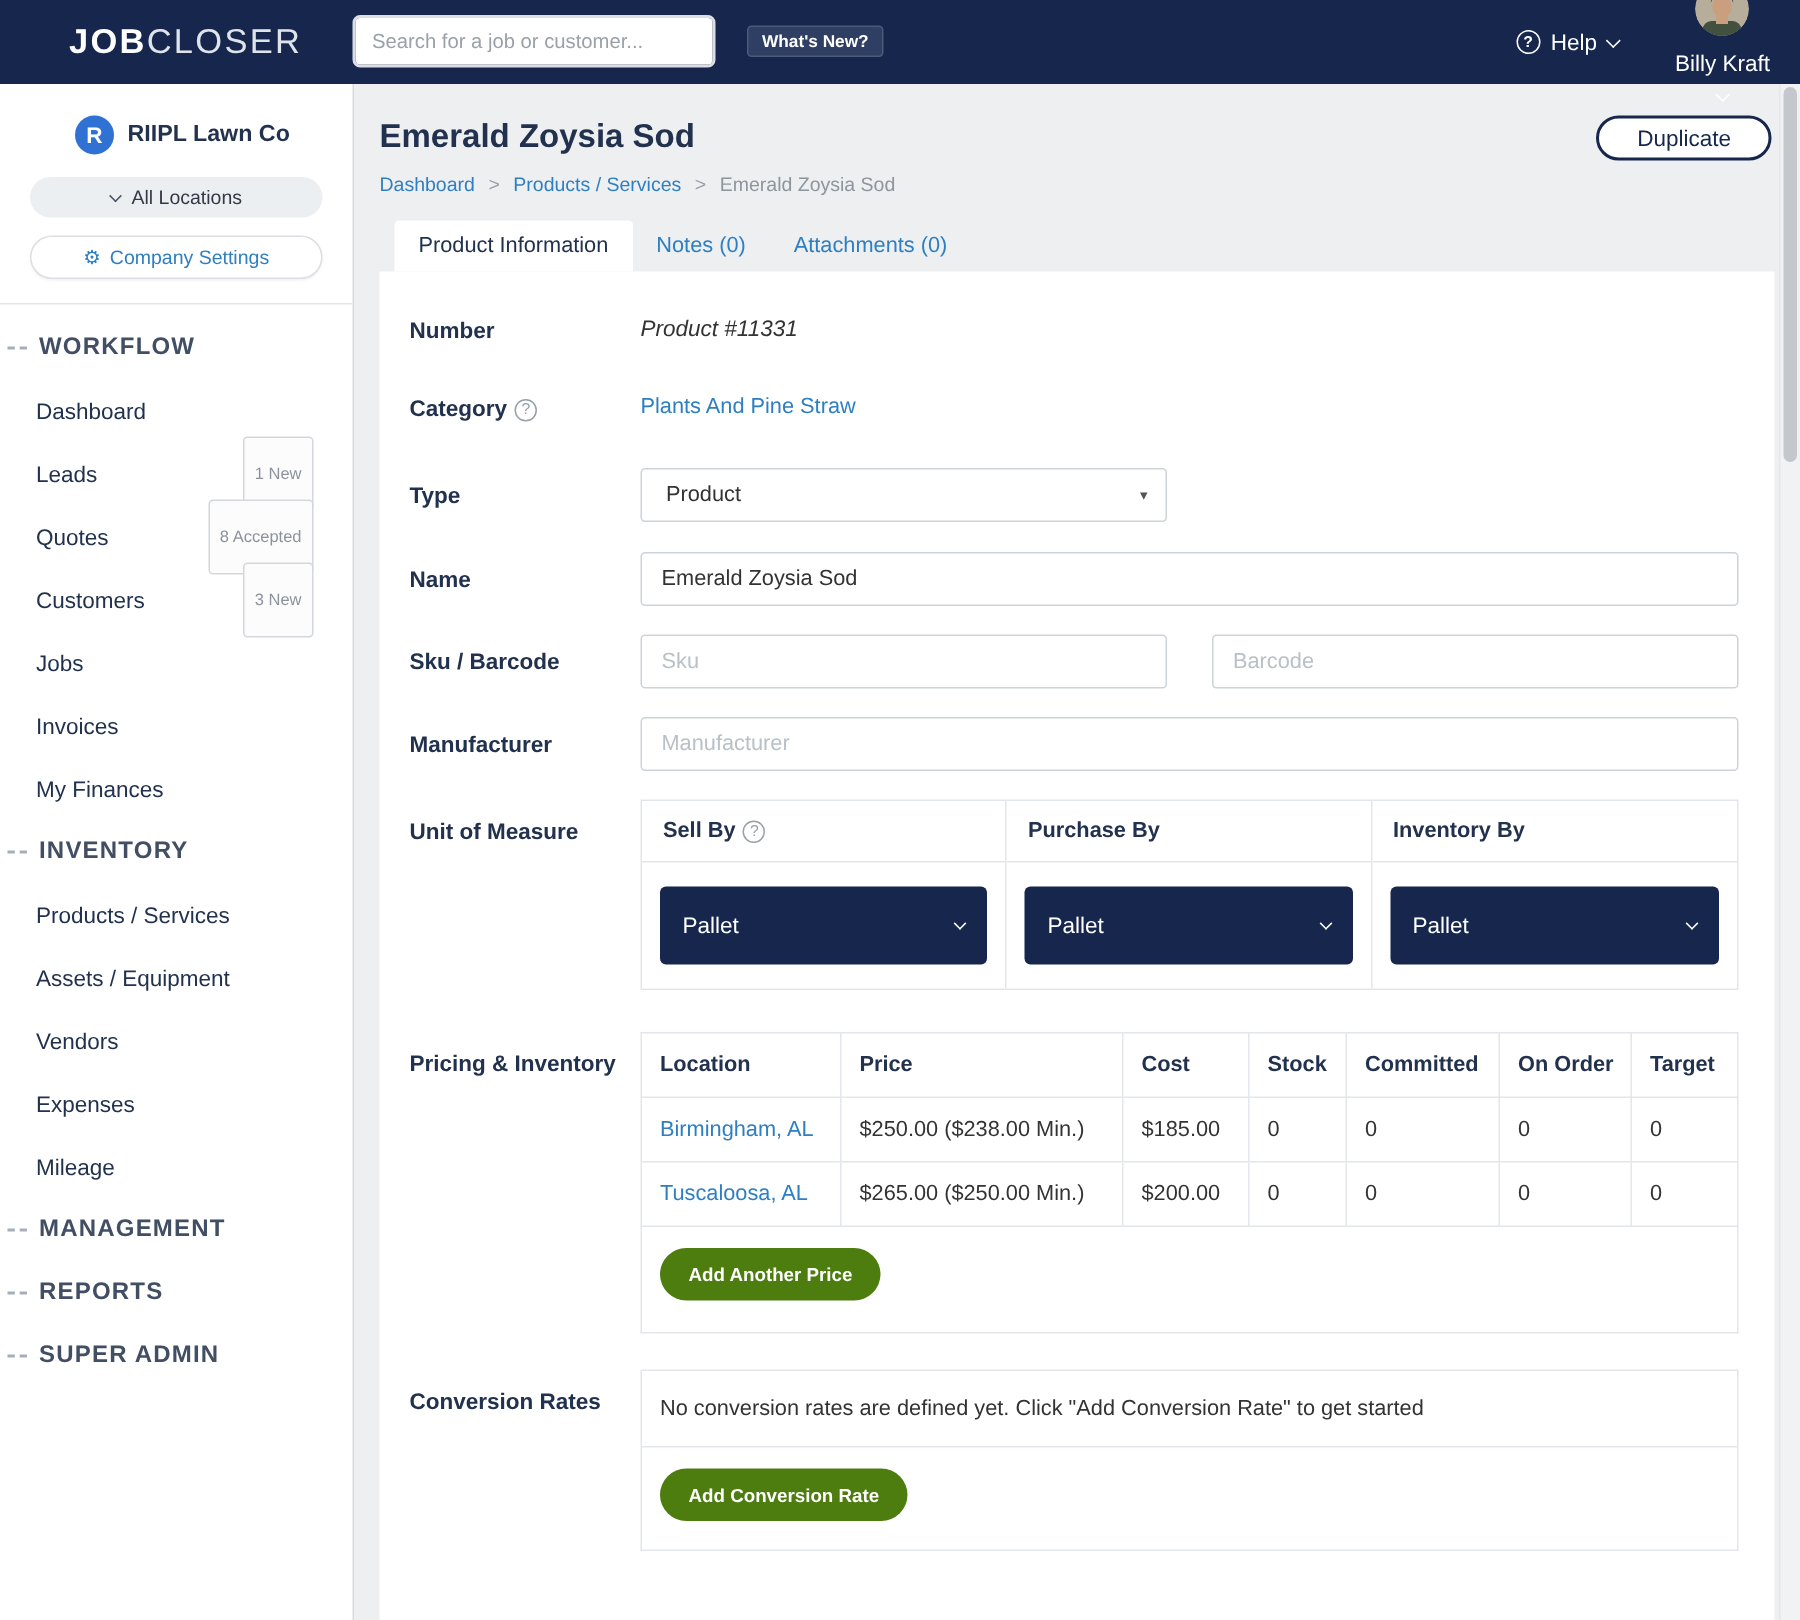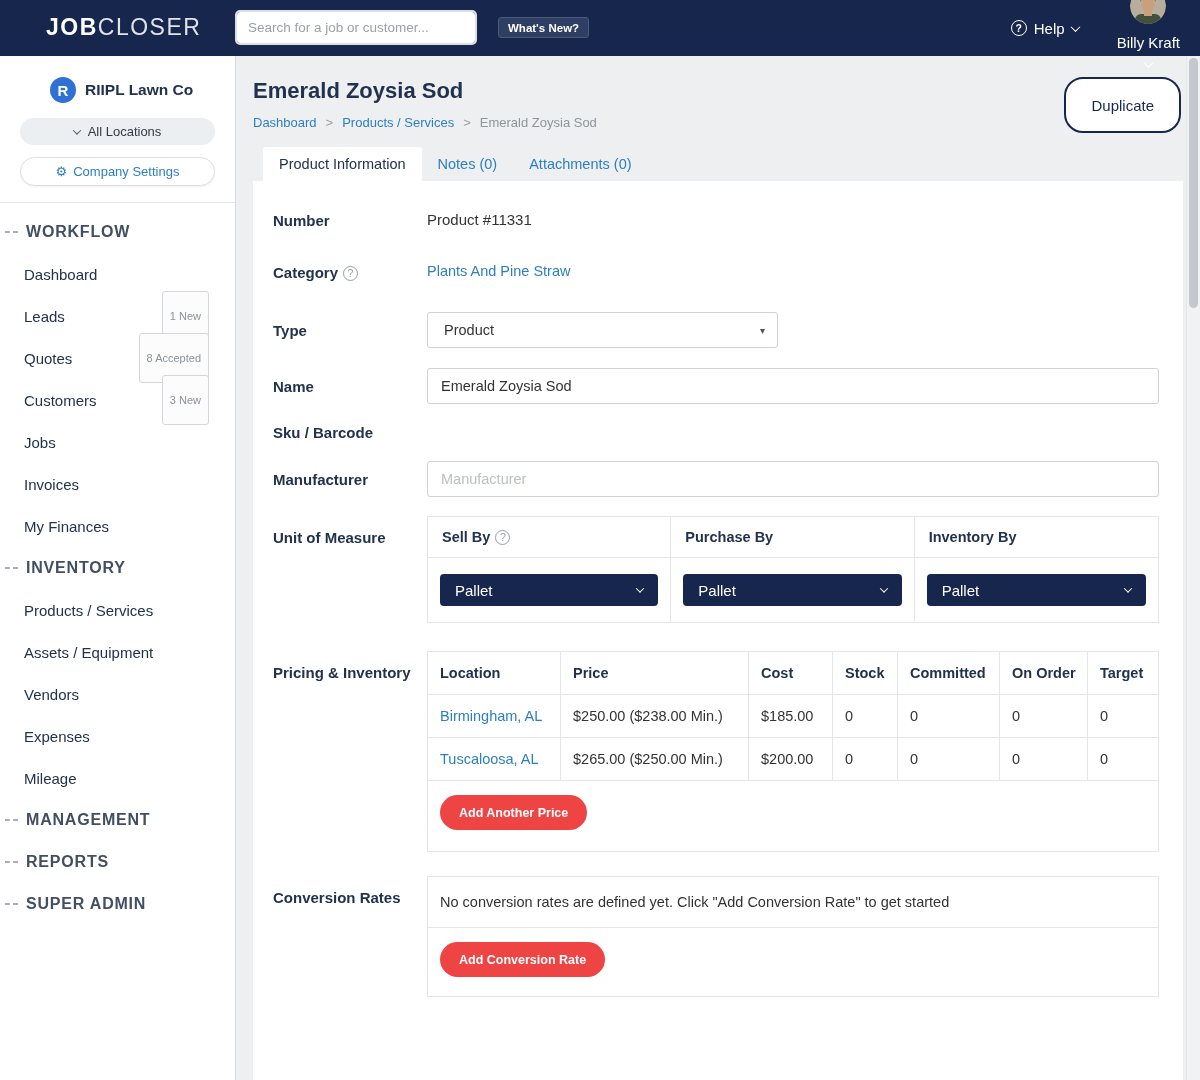--- a/index.html
+++ b/index.html
@@ -38,63 +38,63 @@
   .nav-badge { font-size:11px; color:#8b929b; border:1px solid #d3d7dc; border-radius:3px; padding:18px 7px; background:#fcfcfd; white-space:nowrap; }
 
   
   .main { position:absolute; top:56px; left:236px; width:950px; height:1024px; display:flex; flex-direction:column; background:#edeff1; }
   .page-header { position:relative; padding:22px 20px 0 17px; flex:0 0 auto; }
   .page-title { font-size:22px; font-weight:bold; color:#22324e; }
   .breadcrumb { margin-top:11px; font-size:13px; display:flex; gap:9px; align-items:center; }
   .crumb-link { color:#2e7fc1; cursor:pointer; }
   .crumb-sep { color:#9aa1a9; }
   .crumb-current { color:#8d959e; }
-  .duplicate-btn { position:absolute; top:21px; right:5px; height:56px; padding:0 25px; border:2px solid #16264d; border-radius:19px; background:#fff; color:#16264d; font-size:15px; cursor:pointer; font-family:"Liberation Sans",sans-serif; }
+  .duplicate-btn { position:absolute; top:21px; right:5px; height:30px; padding:0 25px; border:2px solid #16264d; border-radius:19px; background:#fff; color:#16264d; font-size:15px; cursor:pointer; font-family:"Liberation Sans",sans-serif; }
   .tabs { display:flex; margin:17px 0 0 27px; flex:0 0 auto; }
   .tab { padding:9px 16px; font-size:14.5px; color:#2e7fc1; cursor:pointer; }
   .tab.active { background:#fff; color:#22324e; border-radius:3px 3px 0 0; }
   .panel { flex:1; margin:0 3px 0 17px; background:#fff; padding:30px 24px 20px 20px; }
 
   
   .frow { display:flex; align-items:flex-start; }
   .frow-center { align-items:center; }
   .form-label { width:154px; flex-shrink:0; font-size:15px; font-weight:bold; color:#22324e; line-height:19px; }
   .form-label.pad { padding-top:12px; }
   .form-value { flex:1; min-width:0; }
-  .static-value { font-size:15px; color:#333; }
+  .static-value { font-size:15px; color:#333;font-style:italic; }
   .link-value { font-size:14.5px; color:#2e7fc1; cursor:pointer; }
   .q-icon { display:inline-block; width:15px; height:15px; border:1px solid #98a0a8; border-radius:50%; font-size:10.5px; line-height:13px; text-align:center; color:#98a0a8; margin-left:5px; font-weight:normal; vertical-align:1px; cursor:pointer; }
   .text-input { width:100%; height:36px; border:1px solid #cdd3d9; border-radius:3px; padding:0 13px; font-size:14.5px; color:#333; font-family:"Liberation Sans",sans-serif; background:#fff; }
   .text-input::placeholder { color:#b9c0c7; }
   .select-box { width:351px; height:36px; border:1px solid #cdd3d9; border-radius:3px; background:#fff; display:flex; align-items:center; justify-content:space-between; padding:0 12px 0 16px; font-size:14.5px; color:#333; cursor:pointer; }
   .select-arrow { font-size:10px; color:#555; }
   .dual { display:flex; gap:30px; }
   .dual .text-input { flex:1; }
 
   .mb-a { margin-bottom:33px; }  .mb-b { margin-bottom:30px; }
   .mb-c { margin-bottom:20px; }  .mb-d { margin-bottom:19px; }
   .mb-e { margin-bottom:28px; }  .mb-f { margin-bottom:24px; }
 
   
   .uom-table { width:100%; border:1px solid #e3e6ea; display:grid; grid-template-columns:1fr 1fr 1fr; background:#fff; }
   .uom-hcell { padding:12px 14px; font-size:14.5px; font-weight:bold; color:#22324e; border-bottom:1px solid #e3e6ea; border-right:1px solid #e3e6ea; }
   .uom-hcell:nth-child(3) { border-right:none; }
   .uom-bcell { padding:16px 12px; border-right:1px solid #e3e6ea; }
   .uom-bcell:nth-child(6) { border-right:none; }
-  .dark-select { height:32px; background:#16264d; border-radius:4px; color:#fff; display:flex; align-items:center; justify-content:space-between; padding:0 15px; font-size:15px; cursor:pointer; }
+  .dark-select { height:52px; background:#16264d; border-radius:4px; color:#fff; display:flex; align-items:center; justify-content:space-between; padding:0 15px; font-size:15px; cursor:pointer; }
   .chev-white { color:#fff; width:6px; height:6px; }
 
   
   .pricing-table { width:100%; border-collapse:collapse; table-layout:fixed; }
   .pricing-table th, .pricing-table td { border:1px solid #e3e6ea; text-align:left; padding:13px 12px; font-size:14.5px; overflow:hidden; white-space:nowrap; }
   .pricing-table th { font-weight:bold; color:#22324e; }
   .pricing-table td { color:#333; }
   .loc-link { color:#2e7fc1; cursor:pointer; }
   .table-footer { border:1px solid #e3e6ea; border-top:none; padding:14px 12px 21px; }
-  .pill-btn { background:#ef4444; color:#fff; border:none; border-radius:18px; height:35px; padding:0 19px; font-size:12.5px; font-weight:bold; cursor:pointer; font-family:"Liberation Sans",sans-serif; }
+  .pill-btn { background:#4d7c0f; color:#fff; border:none; border-radius:18px; height:35px; padding:0 19px; font-size:12.5px; font-weight:bold; cursor:pointer; font-family:"Liberation Sans",sans-serif; }
 
   
   .conv-table { border:1px solid #e3e6ea; background:#fff; }
   .conv-head { display:grid; grid-template-columns:381px 1fr; border-bottom:1px solid #e3e6ea; }
   .conv-hcell { padding:12px; font-size:14.5px; font-weight:bold; color:#22324e; }
   .conv-hcell:first-child { border-right:1px solid #e3e6ea; }
   .conv-empty { padding:17px 12px; border-bottom:1px solid #e3e6ea; font-size:14.5px; color:#333; }
   .conv-footer { padding:14px 12px 19px; }
 
   
@@ -255,20 +255,24 @@
       </div>
     </div>
 
     <div class="frow frow-center mb-d">
       <div class="form-label">Name</div>
       <div class="form-value"><input class="text-input" value="Emerald Zoysia Sod" style=""></div>
     </div>
 
     <div class="frow frow-center mb-d">
       <div class="form-label">Sku / Barcode</div>
+      <div class="form-value dual">
+        <input class="text-input" placeholder="Sku" style="">
+        <input class="text-input" placeholder="Barcode" style="">
+      </div>
     </div>
 
     <div class="frow frow-center mb-d">
       <div class="form-label">Manufacturer</div>
       <div class="form-value"><input class="text-input" placeholder="Manufacturer" style=""></div>
     </div>
 
     <div class="frow mb-e">
       <div class="form-label pad">Unit of Measure</div>
       <div class="form-value">

